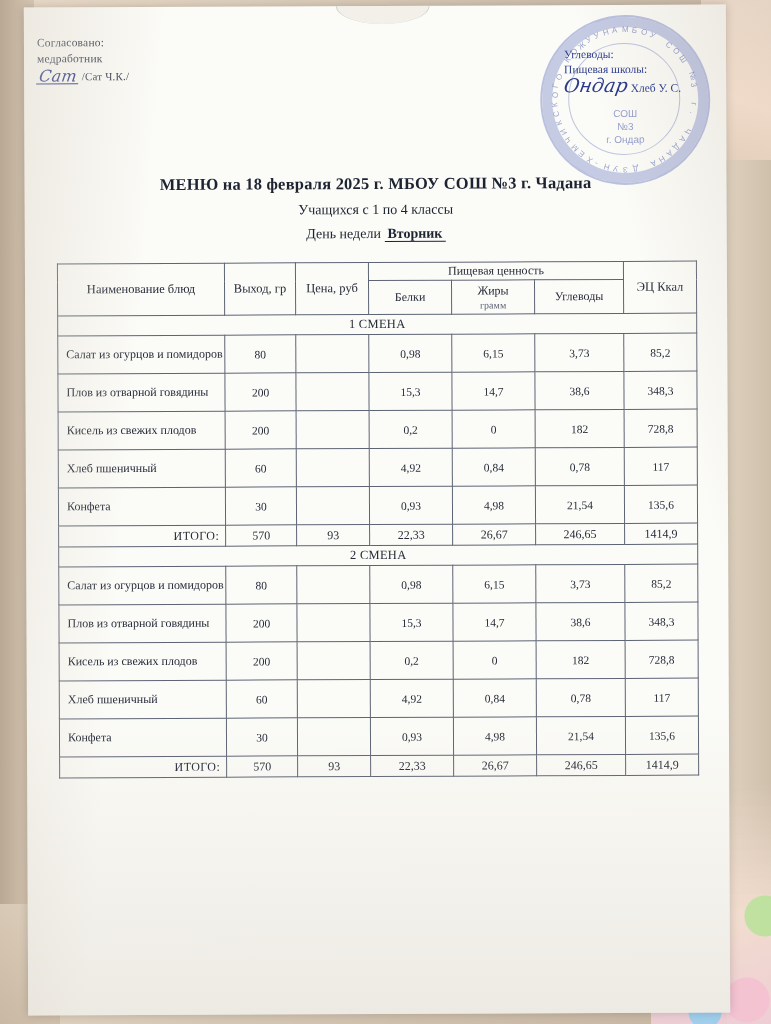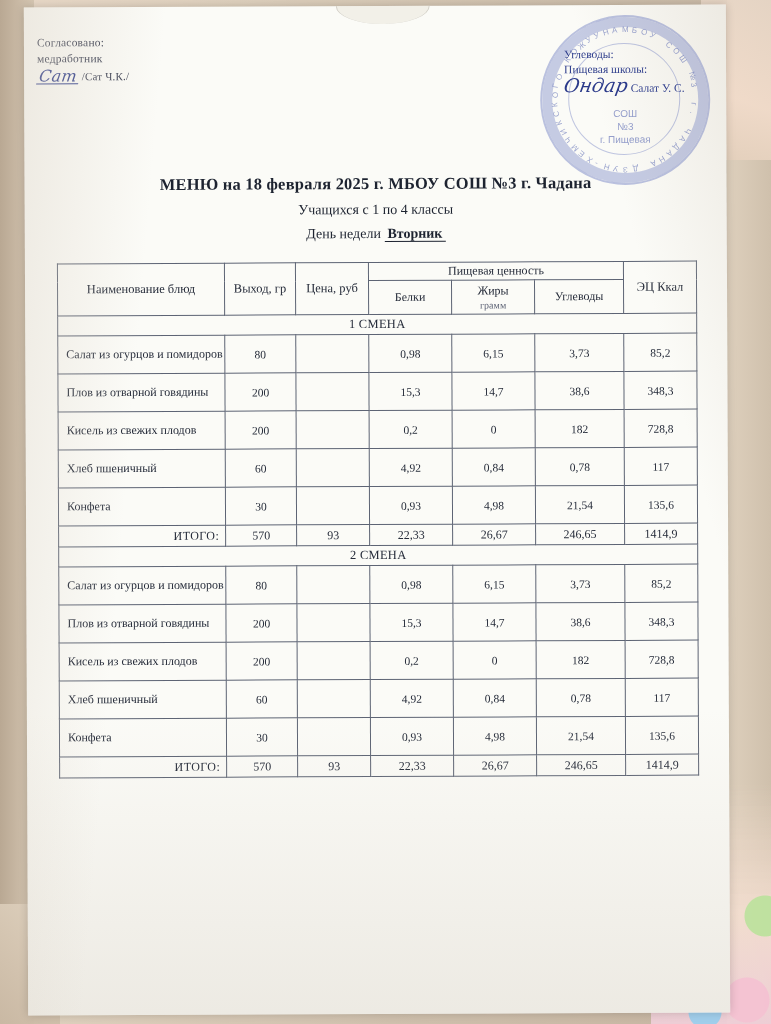--- a/index.html
+++ b/index.html
@@ -352,30 +352,30 @@
           <span style="left: 28.8415px; top: 30.2213px; transform: rotate(313.043deg);">О</span>
           <span style="left: 35.8238px; top: 23.7002px; transform: rotate(320.87deg);">Ж</span>
           <span style="left: 43.6291px; top: 18.1906px; transform: rotate(328.696deg);">У</span>
           <span style="left: 52.1119px; top: 13.7952px; transform: rotate(336.522deg);">У</span>
           <span style="left: 61.1142px; top: 10.5958px; transform: rotate(344.348deg);">Н</span>
           <span style="left: 70.4683px; top: 8.65198px; transform: rotate(352.174deg);">А</span>
         </div>
       <div class="stamp-inner">
         <div>СОШ</div>
         <div>№3</div>
-        <div>г. Пищевая</div>
+        <div>г. Ондар</div>
       </div>
     </div>
 
     <div class="approve">
       <div>Углеводы:</div>
       <div class="director-line">Пищевая школы:</div>
       <div>
         <span class="sig-scribble">Ондар</span>
-        <span>Салат У. С.</span>
+        <span>Хлеб У. С.</span>
       </div>
     </div>
 
     <div class="titles">
       <div class="title-main">МЕНЮ на 18 февраля 2025 г. МБОУ СОШ №3 г. Чадана</div>
       <div class="title-sub">Учащихся с 1 по 4 классы</div>
       <div class="title-day">
         <span>День недели</span>
         <span class="underlined">Вторник</span>
       </div>

